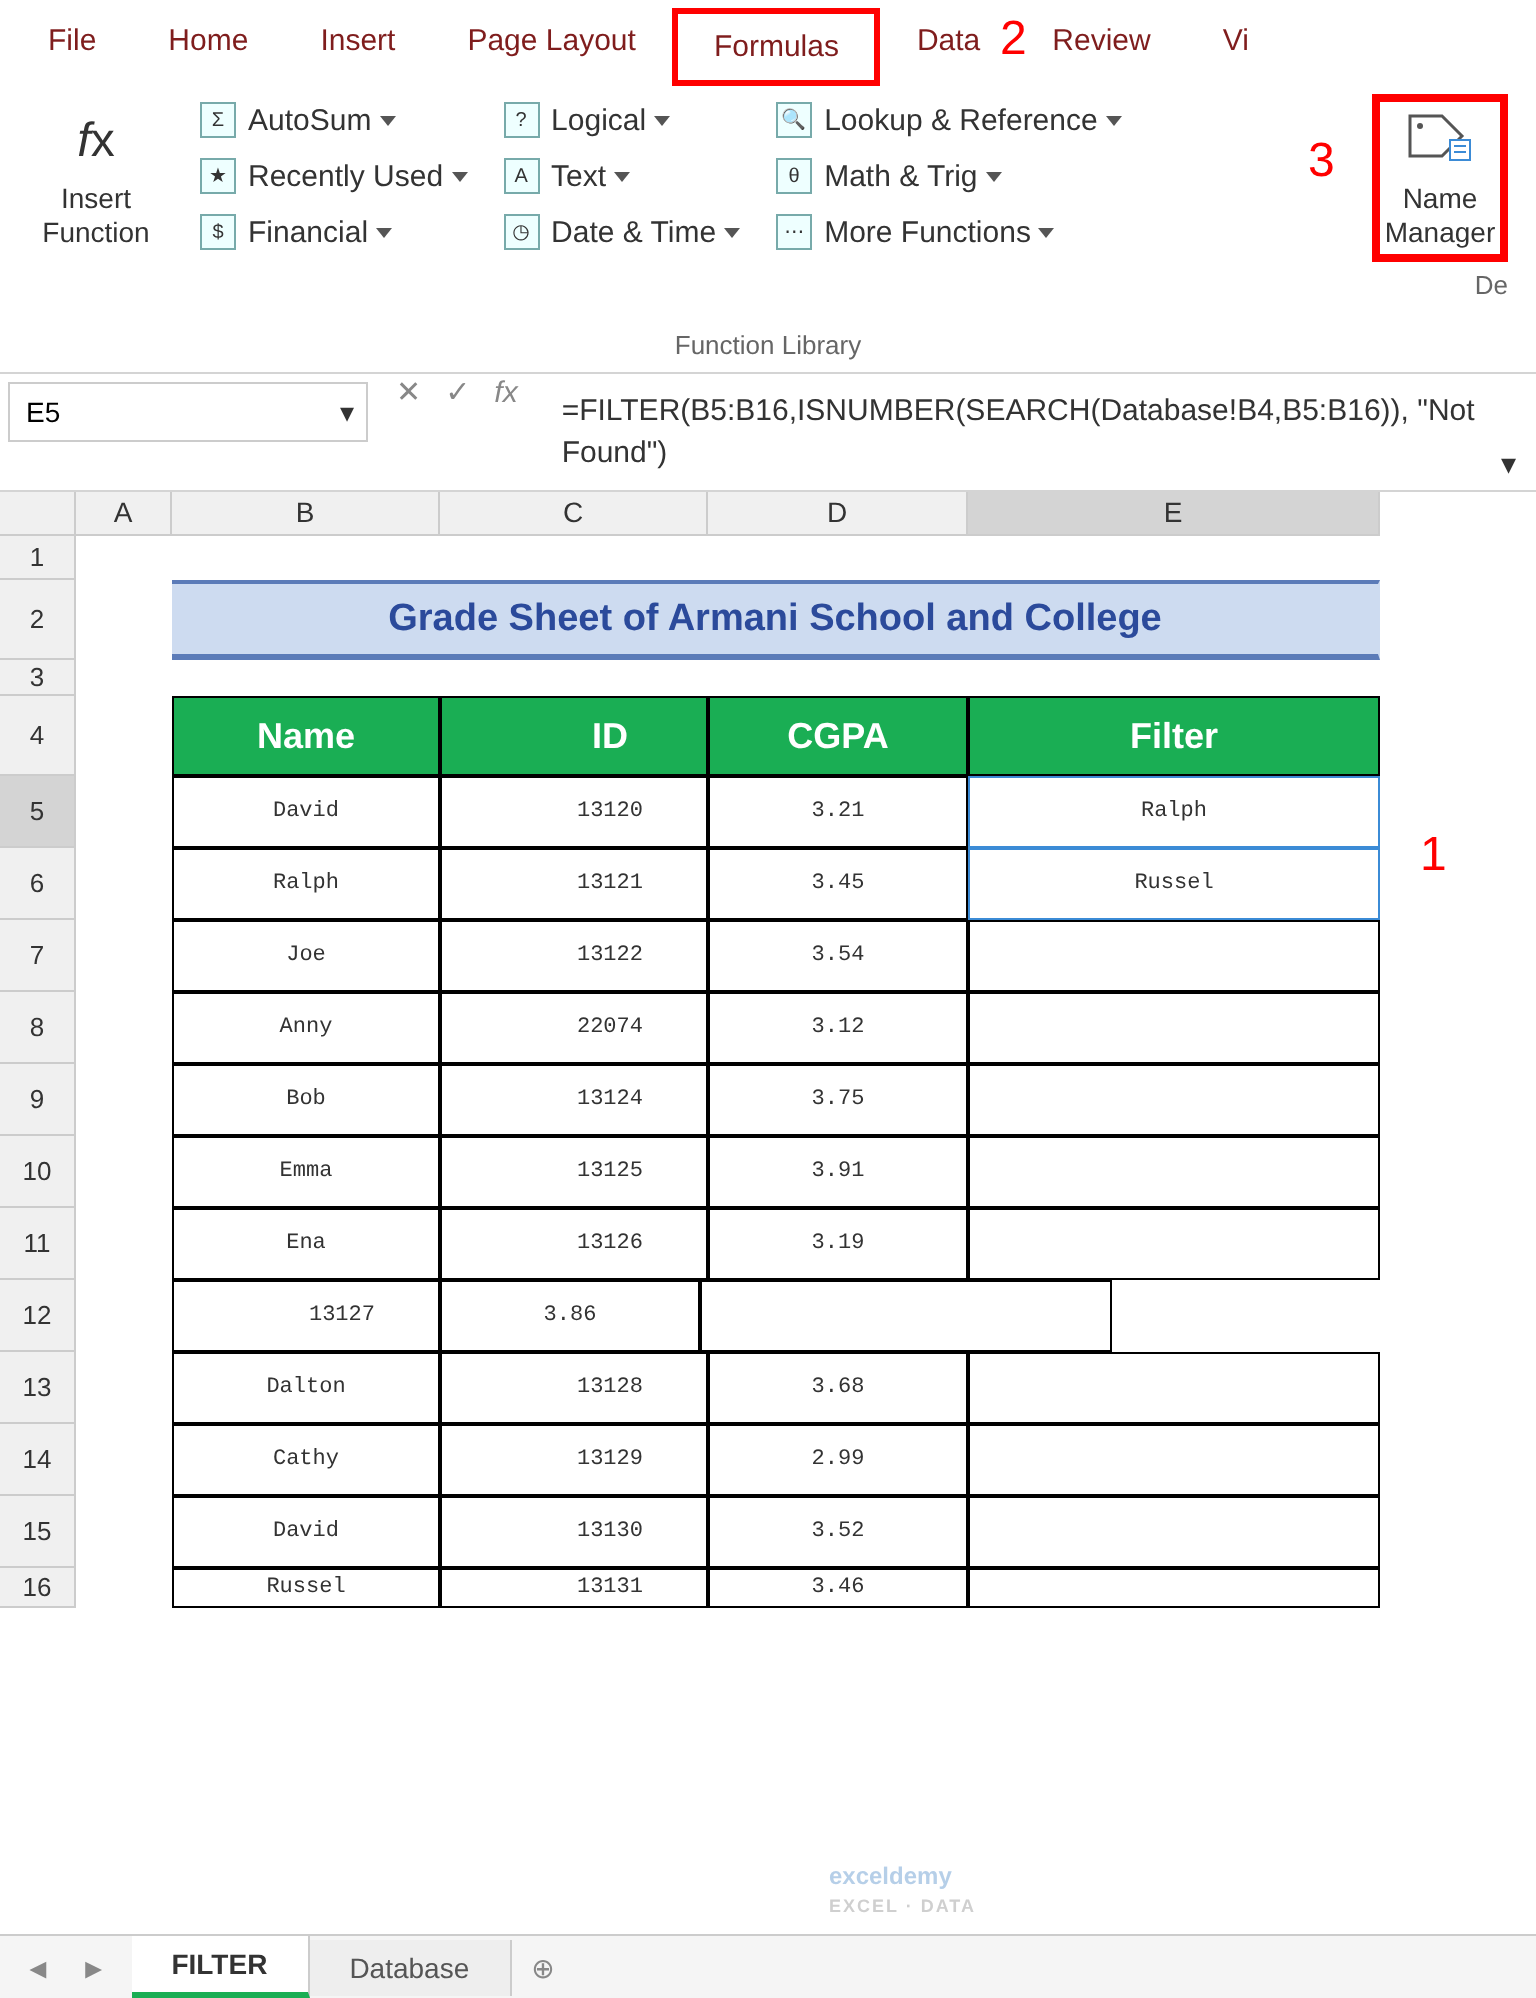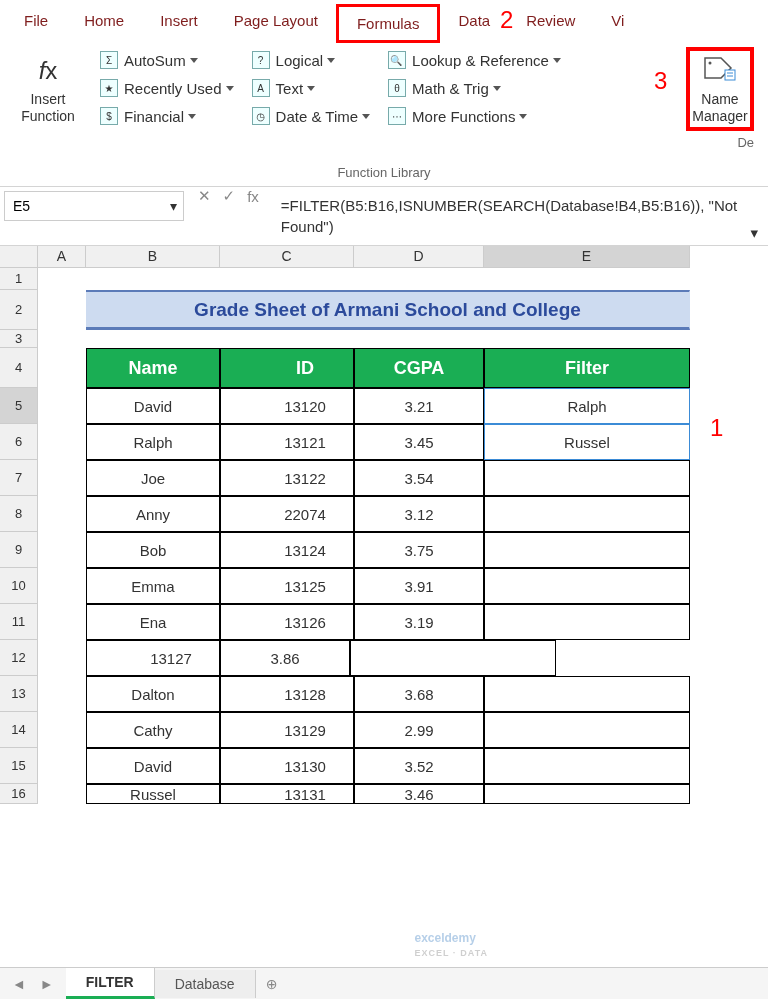--- a/index.html
+++ b/index.html
@@ -44,21 +44,21 @@
 .row { display: flex; height: 36px; }
 .row.r1 { height: 22px; }
 .row.r3 { height: 18px; }
 .rowhdr { width: 38px; border-right: 1px solid #ccc; border-bottom: 1px solid #ccc; background: #f0f0f0; text-align: center; font-size: 13px; display:flex; align-items:center; justify-content:center; color:#333; }
 .rowhdr.sel { background: #d4d4d4; }
 .cell { border-right: 1px solid transparent; border-bottom: 1px solid transparent; display: flex; align-items: center; justify-content: center; font-size: 15px; position: relative; }
 .cell.A { width: 48px; } .cell.B { width: 134px; } .cell.C { width: 134px; padding-left: 36px; } .cell.D { width: 130px; } .cell.E { width: 206px; }
 
 .title-cell { background: #cddbf0; color: #2b4a9b; font-weight: bold; font-size: 19px; border-top: 2px solid #5b7bb8; border-bottom: 3px solid #5b7bb8; }
 .hdr-cell { background: #1aae54; color: #fff; font-weight: bold; font-size: 18px; border: 1px solid #000 !important; }
-.tb { border: 1px solid #000 !important; font-size: 15px; }
+.tb { border: 1px solid #000 !important; font-size: 11px; font-family: Liberation Mono, monospace; }
 .sel-cell { outline: 3px solid #ff0000; outline-offset: -2px; }
 .spill-box { outline: 1.5px solid #3b8bd6; outline-offset: -1px; }
 
 
 .anno { position: absolute; color: #ff0000; font-size: 24px; font-weight: normal; }
 
 
 .sheet-tabs { position: absolute; bottom: 0; left: 0; right: 0; height: 32px; border-top: 1px solid #ccc; display: flex; align-items: center; background: #f5f5f5; }
 .nav-arrows { padding: 0 12px; display: flex; gap: 14px; color: #888; }
 .nav-arrows span { cursor: pointer; }
@@ -162,21 +162,21 @@
 </div>
 
 <div class="fbar">
   <div class="namebox">
     <input value="E5" style="">
     <span class="dd">▾</span>
   </div>
   <div class="fx-btns">
     <span>✕</span>
     <span>✓</span>
-    <span style="">fx</span>
+    <span style="font-style:italic;">fx</span>
   </div>
   <div class="formula-text">
     <span>=FILTER(B5:B16,ISNUMBER(SEARCH(Database!B4,B5:B16)), "Not Found")</span>
     <span class="expand">▾</span>
   </div>
 </div>
 
 <div class="grid-wrap">
   <div class="grid">
     <div class="colhdr">

